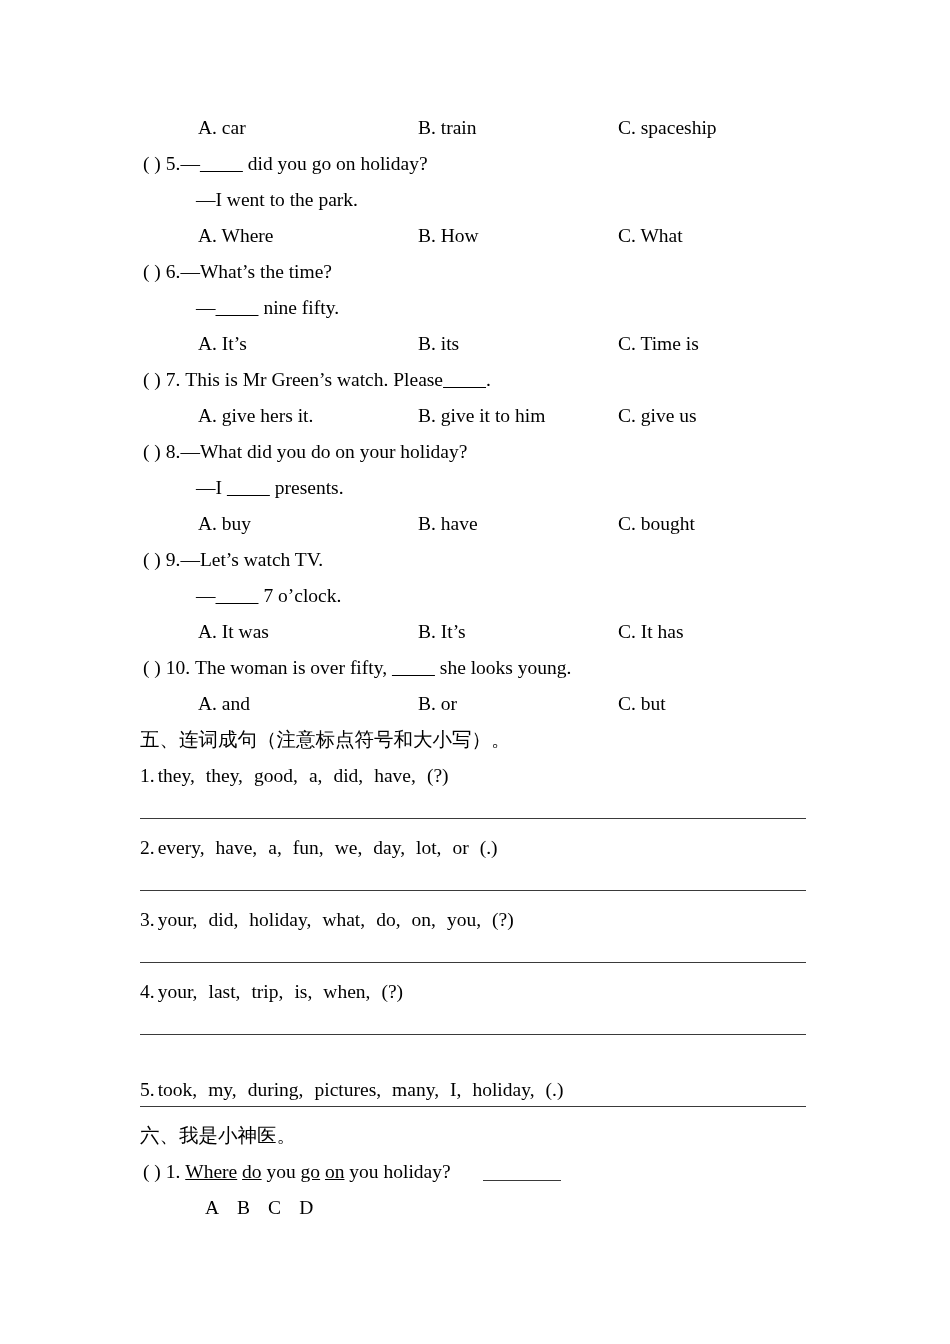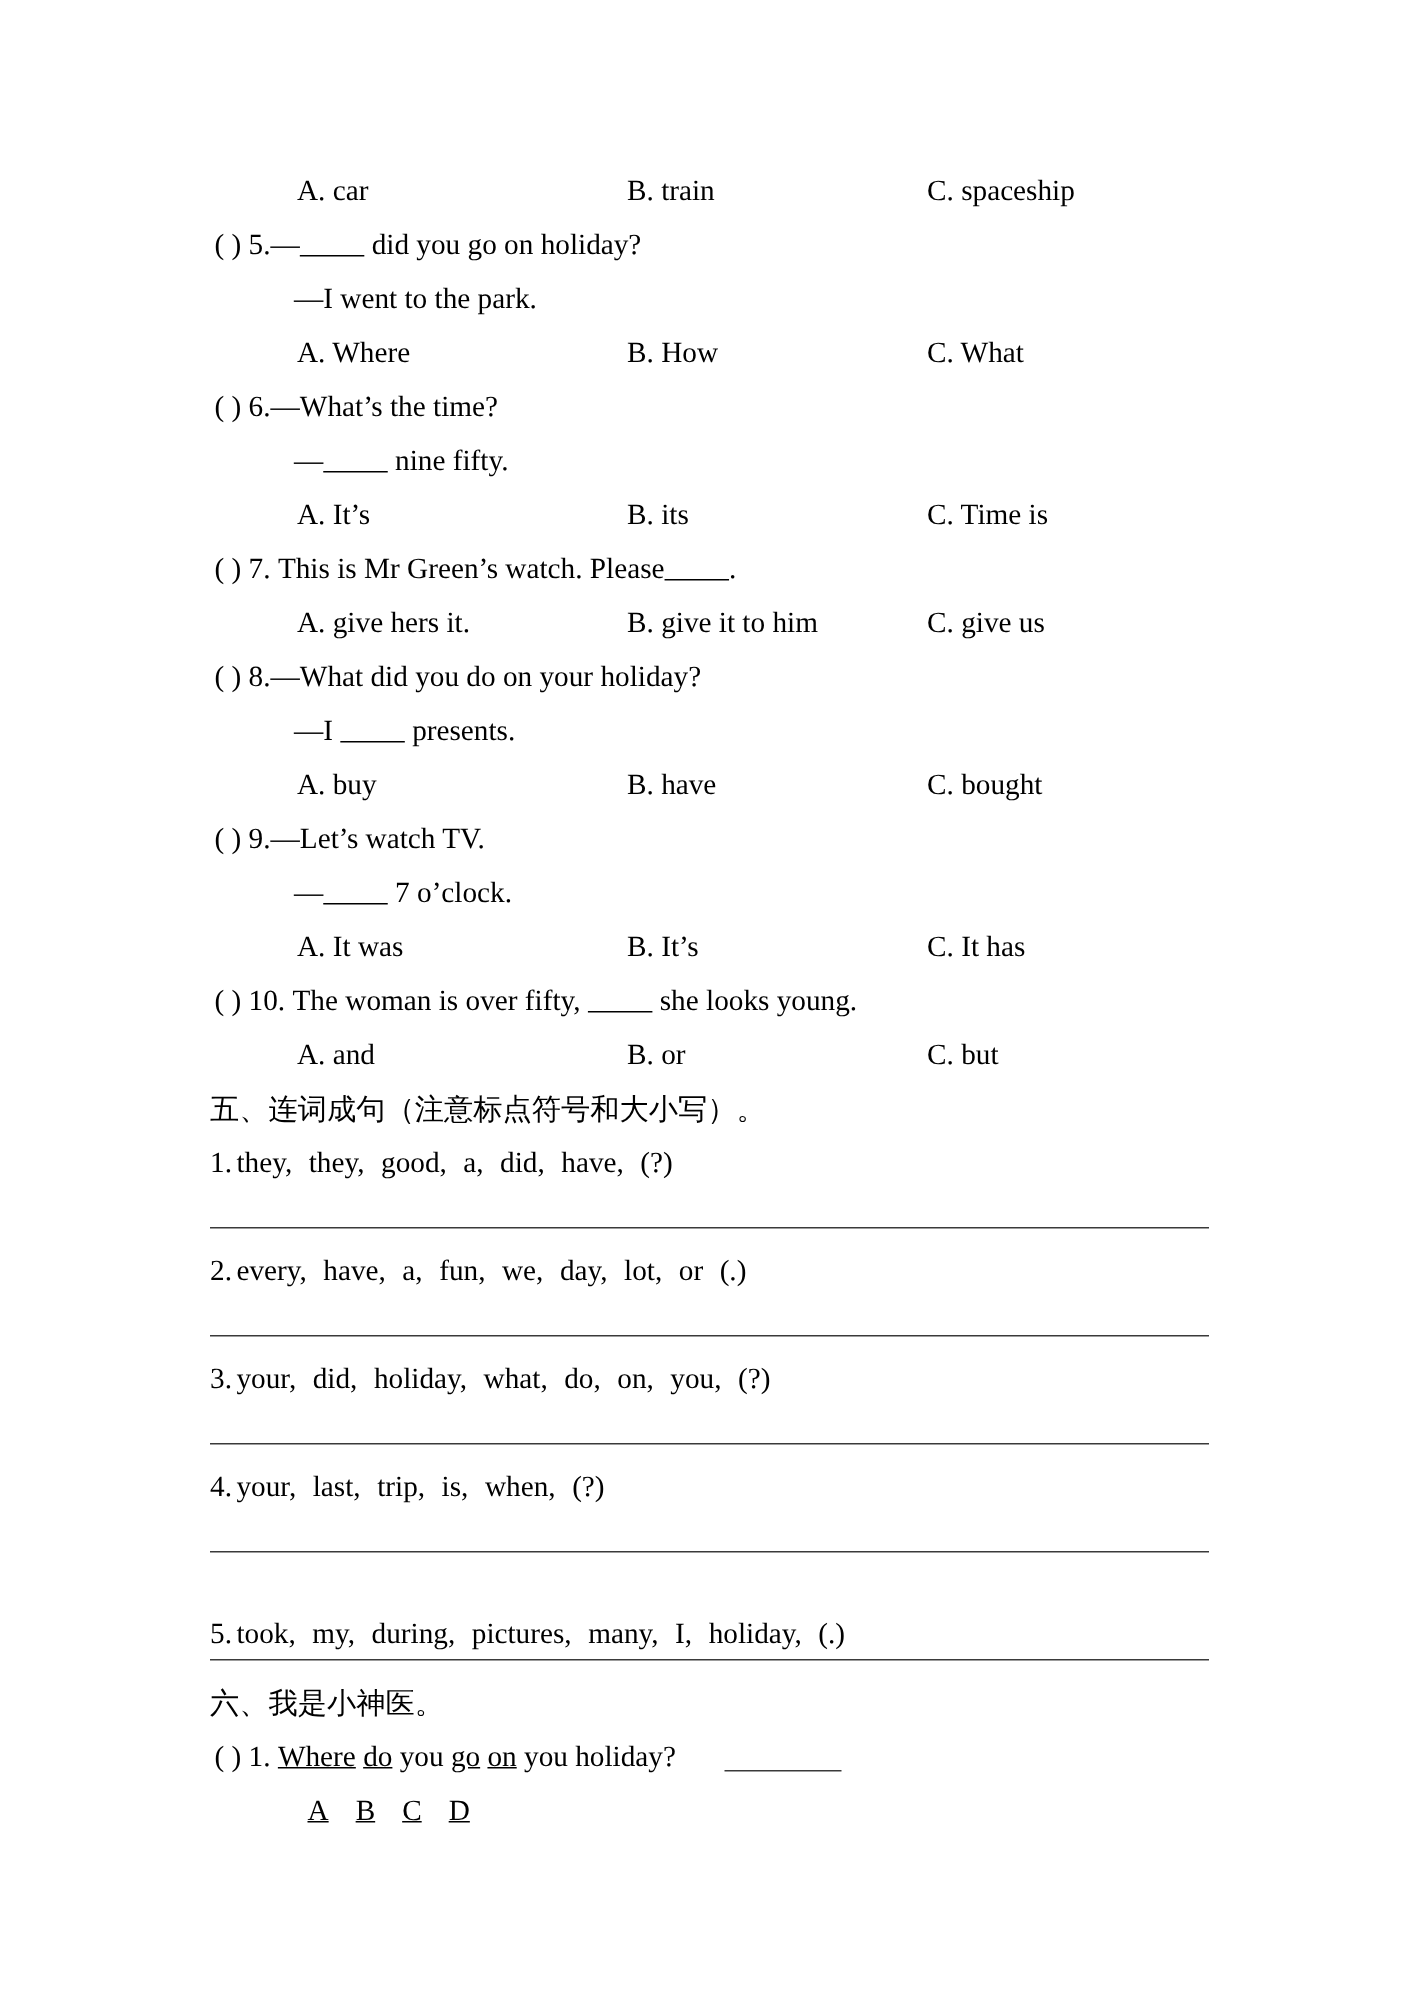--- a/index.html
+++ b/index.html
@@ -100,21 +100,20 @@
     border-top: 1.4px solid #3a3a3a;
   }
 
   .abcd {
     position: absolute;
     left: 205px;
     font-size: 19.5px;
     line-height: 36px;
     height: 36px;
     white-space: nowrap;
-    text-decoration: underline;
   }
   .abcd span { margin-right: 18px; }
 
   .u { text-decoration: underline; }
 </style>
 </head>
 <body>
 
 <div class="page">
 

